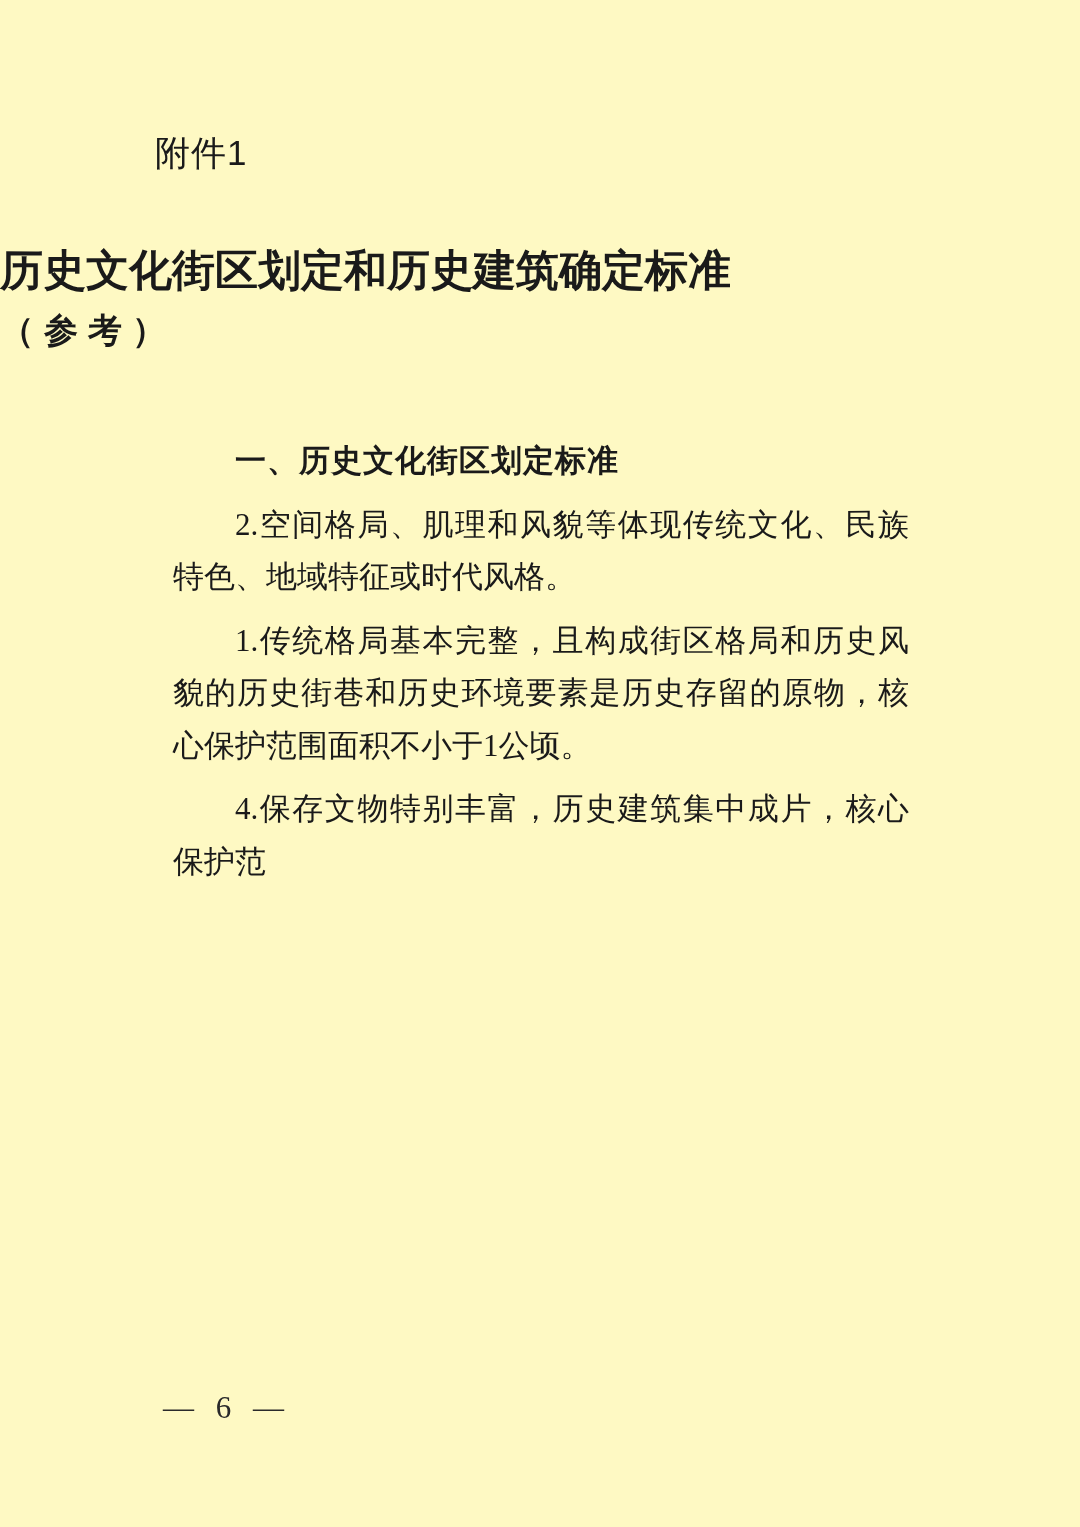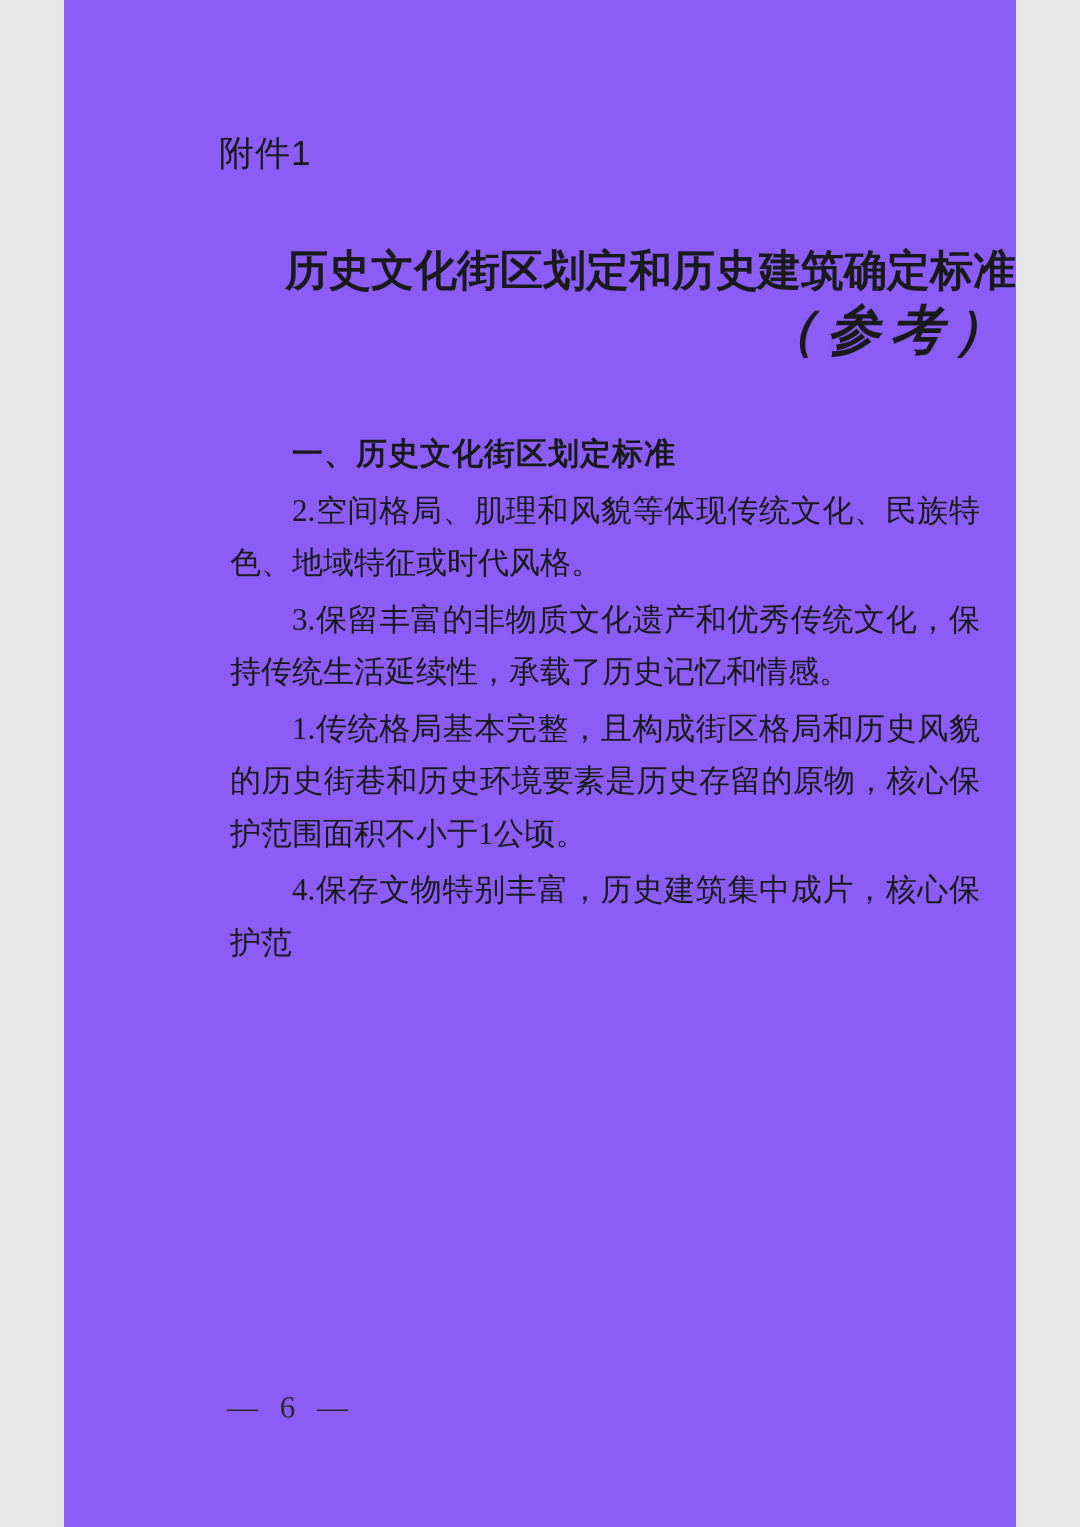--- a/index.html
+++ b/index.html
@@ -2,65 +2,64 @@
 <html><head>
 <meta charset="utf-8">
 <style>
   html, body {
     margin: 0;
     padding: 0;
     background: #e8e8e8;
   }
   .page {
     position: relative;
-    width: 952px;
+    width: 1080px;
     height: 1527px;
     margin: 0 auto;
-    background: #8b5cf6;
+    background: #fef9c3;
     color: #1a1a1a;
     overflow: hidden;
   }
   .attachment-label {
     position: absolute;
     left: 155px;
     top: 130px;
     font-family: "Liberation Sans", "DejaVu Sans", sans-serif;
     font-size: 35px;
     font-weight: 500;
     letter-spacing: 1px;
   }
   .title-block {
     position: absolute;
     top: 240px;
     left: 0;
     width: 100%;
-    text-align: right;
+    text-align: left;
     font-family: "Liberation Sans", "DejaVu Sans", sans-serif;
     font-weight: 700;
     font-size: 43px;
     line-height: 60px;
   }
   .title-line2 {
     letter-spacing: 10px;
-    font-size: 53px;
-    font-style: italic;
+    font-size: 34px;
   }
   .doc-body {
     position: absolute;
     left: 162px;
     top: 424px;
     width: 758px;
     font-family: "Liberation Serif", "DejaVu Serif", serif;
     font-size: 31px;
     line-height: 52.5px;
     text-align: justify;
     text-justify: inter-character;
   }
   .para {
-    margin: 4px;
+    margin: 11px;
     text-indent: 2em;
   }
   .heading-major {
     font-weight: 700;
     font-family: "Liberation Sans", "DejaVu Sans", sans-serif;
     letter-spacing: 1px;
   }
   .heading-sub {
     font-weight: 700;
   }
@@ -82,20 +81,19 @@
   <div class="attachment-label">附件1</div>
 
   <div class="title-block">
     <div class="title-line1">历史文化街区划定和历史建筑确定标准</div>
     <div class="title-line2">（参考）</div>
   </div>
 
   <div class="doc-body">
       <p class="para heading-major">一、历史文化街区划定标准</p>
       <p class="para">2.空间格局、肌理和风貌等体现传统文化、民族特色、地域特征或时代风格。</p>
-      <p class="para">3.保留丰富的非物质文化遗产和优秀传统文化，保持传统生活延续性，承载了历史记忆和情感。</p>
       <p class="para">1.传统格局基本完整，且构成街区格局和历史风貌的历史街巷和历史环境要素是历史存留的原物，核心保护范围面积不小于1公顷。</p>
       <p class="para">4.保存文物特别丰富，历史建筑集中成片，核心保护范</p>
     </div>
 
   <div class="page-number">— 6 —</div>
 
 </div>
 
 </body></html>

